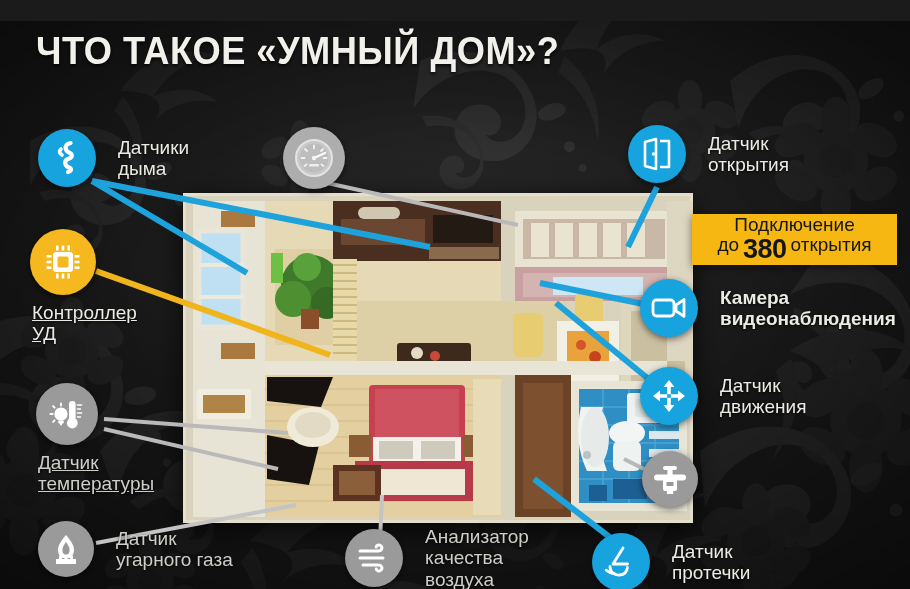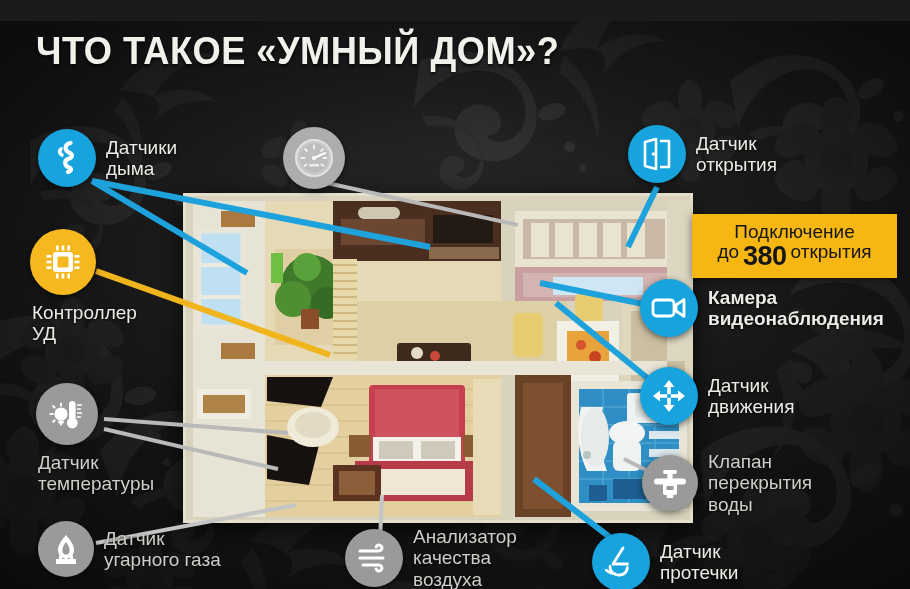--- a/index.html
+++ b/index.html
@@ -52,48 +52,48 @@
     background:#ded9c6;
     box-shadow:0 6px 26px rgba(0,0,0,.75);
   }
 
   
   .lines{position:absolute;inset:0;pointer-events:none;}
 
   
   .callout{
     position:absolute;
-    display:flex;align-items:center;gap:10px;
+    display:flex;align-items:center;gap:22px;
   }
   .badge{
     flex:0 0 auto;
     border-radius:50%;
     display:flex;align-items:center;justify-content:center;
     box-shadow:0 2px 7px rgba(0,0,0,.55);
     position:relative;
   }
   .badge svg{display:block;}
   .callout .lbl{
     color:#eceae4;
     font-size:19px;
     line-height:1.12;
     text-shadow:0 1px 3px rgba(0,0,0,.9);
     white-space:pre-line;
   }
   .callout.muted .lbl{color:#cfcdc8;}
   .callout.below{
     flex-direction:column;align-items:flex-start;gap:7px;
   }
-  .callout.below .lbl{padding-left:2px;}
+  .callout.below .lbl{padding-left:2px;text-decoration:underline;}
 
   
   .promo{
     position:absolute;
     left:692px;top:193px;
-    width:205px;height:64px;
+    width:205px;height:51px;
     background:#f7b713;
     display:flex;flex-direction:column;
     align-items:center;justify-content:center;
     color:#161616;
     line-height:1.05;
     box-shadow:0 2px 8px rgba(0,0,0,.5);
   }
   .promo .p1{font-size:19px;}
   .promo .p2{font-size:19px;display:flex;align-items:flex-start;gap:4px;}
   .promo .p2 .num{font-size:27px;font-weight:bold;letter-spacing:-.5px;}
@@ -524,23 +524,20 @@
         <g fill="#fff">
           <rect x="11" y="2" width="14" height="4" rx="2"></rect>
           <rect x="15.4" y="5" width="5.2" height="6"></rect>
           <rect x="2" y="10.5" width="32" height="6" rx="3"></rect>
           <rect x="11" y="15" width="14" height="12" rx="2"></rect>
           <rect x="14.8" y="22" width="6.4" height="8"></rect>
         </g>
         <rect x="14.4" y="18" width="7.2" height="4" rx="1" fill="#9a9a9a"></rect>
       </svg>
     </div>
-    <div class="lbl">Клапан
-перекрытия
-воды</div>
   </div>
 
   <div class="callout" style="left:592px;top:512px;">
     <div class="badge" style="width:58px;height:58px;background:#17a3dd;">
       <svg width="34" height="34" viewBox="0 0 34 34" aria-hidden="true">
         <path d="M19,3 L9,19 L23.5,19" fill="none" stroke="#fff" stroke-width="2.8" stroke-linejoin="round" stroke-linecap="round"></path>
         <path d="M6,21.5 C6,27 10.6,30.5 15.6,30 C20,29.6 23,26.6 23.4,22.5" fill="none" stroke="#fff" stroke-width="2.8" stroke-linecap="round"></path>
         <path d="M2,25 C5,27.6 8,28.6 11,28.6" fill="none" stroke="#fff" stroke-width="2.4" stroke-linecap="round"></path>
       </svg>
     </div>

